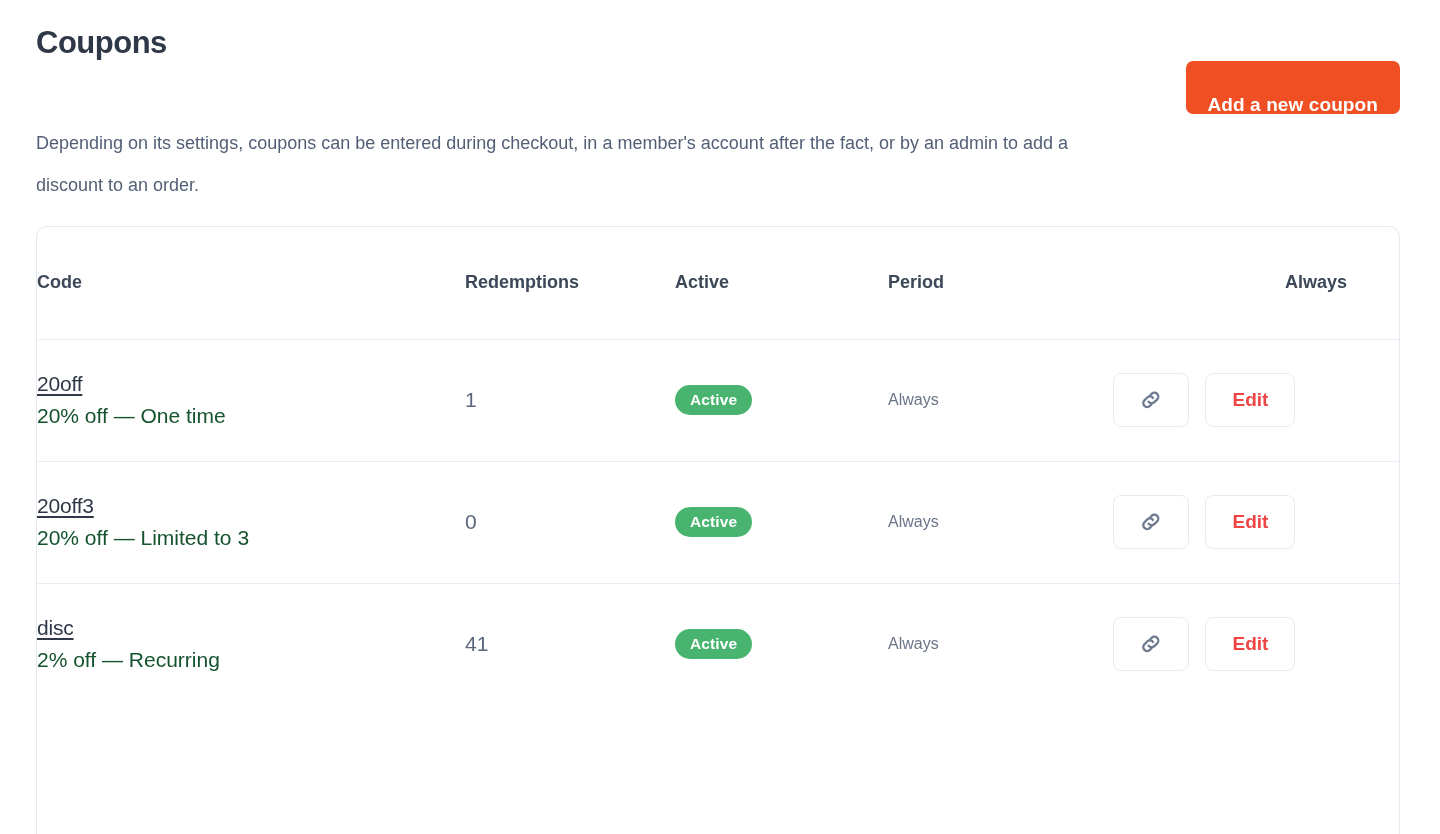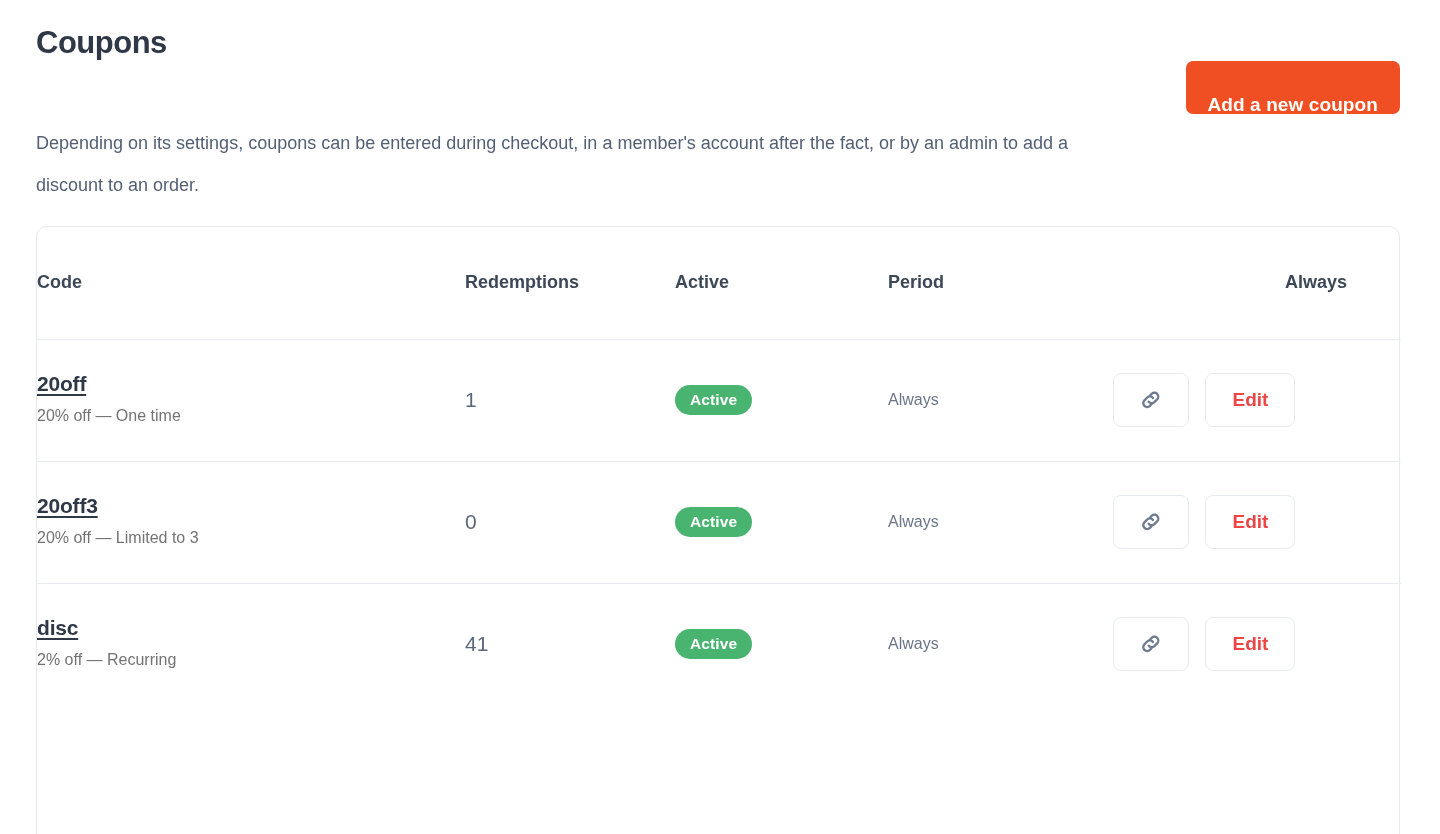--- a/index.html
+++ b/index.html
@@ -114,32 +114,32 @@
     border-top: 1px solid #e9edf3;
     padding-left: 52px;
   }
   tbody tr:first-child td {
     border-top: 1px solid #e9edf3;
   }
 
   .code-link {
     display: inline-block;
     font-size: 21px;
-    font-weight: 700;
+    font-weight: 400;
     color: #2f3847;
     text-decoration: underline;
     text-underline-offset: 3px;
     cursor: pointer;
     letter-spacing: -0.2px;
   }
   .code-sub {
     margin-top: 7px;
-    font-size: 16px;
+    font-size: 21px;
     line-height: 26px;
-    color: #737373;
+    color: #14532d;
     font-weight: 400;
   }
 
   .redemptions {
     font-size: 21px;
     color: #5b6辅;
     color: #5b677c;
     font-weight: 400;
   }
 

